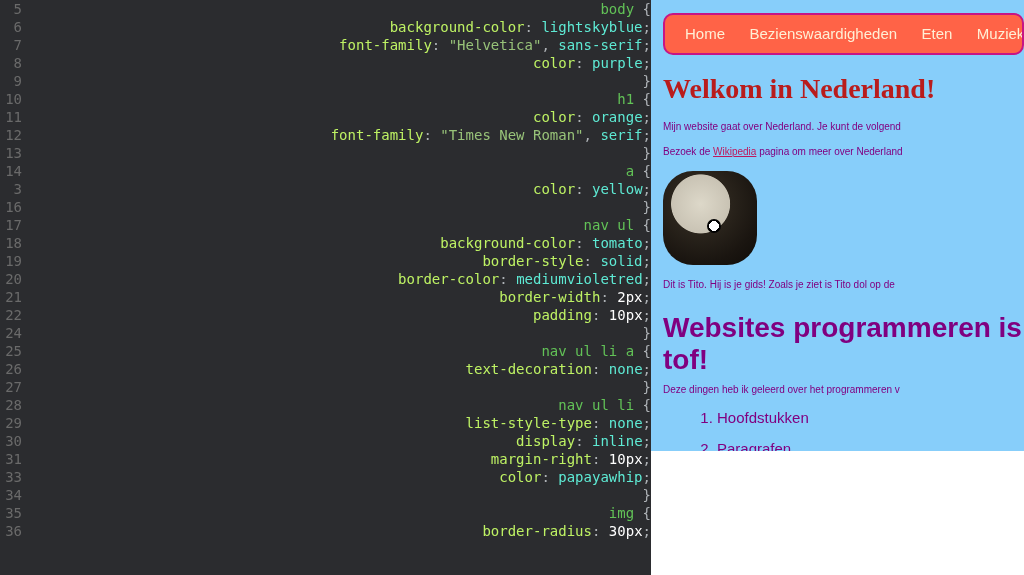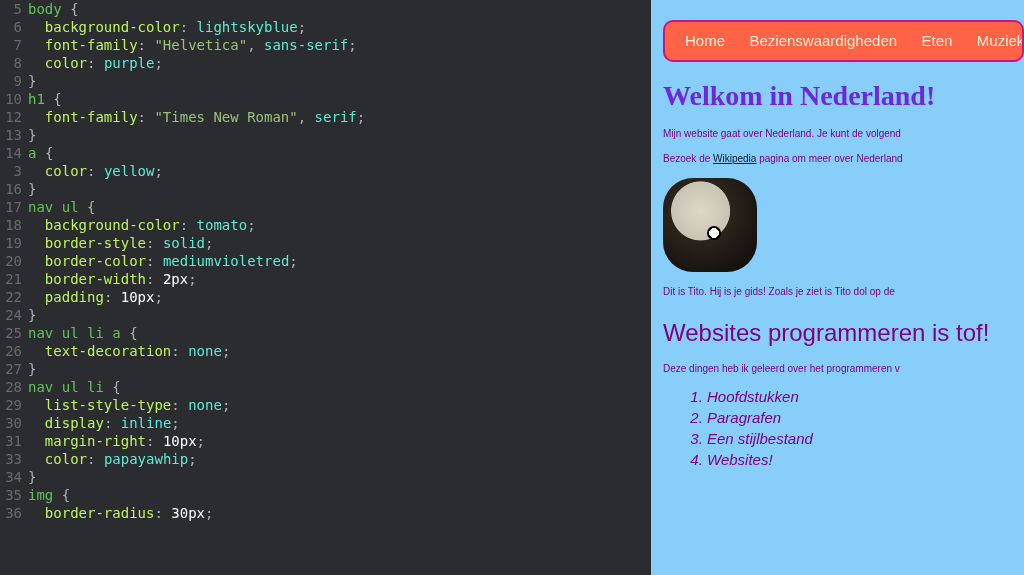--- a/index.html
+++ b/index.html
@@ -36,36 +36,37 @@
   .gutter {
     width: 28px;
     text-align: right;
     color: #6a6a6a;
     padding-right: 6px;
     user-select: none;
     flex-shrink: 0;
   }
   .code {
     flex: 1;
+    text-align: right;
   }
   .tok-selector { color: #62c257; }
   .tok-prop     { color: #bef264; }
   .tok-punct    { color: #aeb2b6; }
   .tok-value    { color: #5eead4; }
   .tok-string   { color: #98c379; }
   .tok-num      { color: #ffffff; }
   .tok-space    { }
 
   .preview {
     width: 373px;
-    height: 575px;
+    height: 451px;
     background: lightskyblue;
     color: purple;
     font-family: "Helvetica", sans-serif;
-    padding: 20px 0 10px 12px;
+    padding: 13px 0 10px 12px;
     overflow: hidden;
     position: relative;
   }
   .preview nav ul {
     background: tomato;
     border: 2px solid mediumvioletred;
     border-radius: 10px;
     padding: 10px;
     margin: 0 0 18px 0;
     list-style: none;
@@ -76,40 +77,40 @@
     display: inline;
     margin-left: 10px;
     margin-right: 10px;
   }
   .preview nav ul li a {
     color: papayawhip;
     text-decoration: none;
     font-size: 15px;
   }
   .preview h1 {
-    color: #6d28d9;
+    color: #b91c1c;
     font-family: "Times New Roman", serif;
     font-size: 28px;
     margin: 16px 0 16px 0;
     font-weight: bold;
   }
   .preview h2 {
     color: purple;
     font-family: "Helvetica", sans-serif;
-    font-size: 24px;
-    margin: 22px 0 16px 0;
-    font-weight: normal;
+    font-size: 28px;
+    margin: 22px 0 8px 0;
+    font-weight: bold;
   }
   .preview p {
     margin: 0 0 14px 0;
     font-size: 10px;
     white-space: nowrap;
   }
   .preview a.inline {
-    color: #0f172a;
+    color: #be185d;
     text-decoration: underline;
   }
   .preview .tito {
     width: 94px;
     height: 94px;
     border-radius: 30px;
     background: radial-gradient(circle at 40% 35%, #ddd8c9 0%, #c9c3b4 35%, #2a241c 36%, #1a1510 70%, #0f0c08 100%);
     position: relative;
     margin-bottom: 14px;
   }
@@ -120,36 +121,36 @@
     width: 14px; height: 14px;
     border-radius: 50%;
     background: radial-gradient(circle at 50% 50%, #fff 0 48%, #000 49% 100%);
   }
   .preview ol {
     margin: 0 0 14px 22px;
     padding: 0 0 0 18px;
     font-size: 15px;
   }
   .preview ol li {
-    margin: 4px;
-    font-style: italic;
+    margin: 14px;
   }
 </style>
 </head>
 <body>
 
 <div class="root">
 
   <div class="editor" id="editor">
       <div class="line"><span class="gutter">5</span><span class="code"><span class="tok-selector">body</span><span class="tok-space"> </span><span class="tok-punct">{</span></span></div>
       <div class="line"><span class="gutter">6</span><span class="code"><span class="tok-space">  </span><span class="tok-prop">background-color</span><span class="tok-punct">: </span><span class="tok-value">lightskyblue</span><span class="tok-punct">;</span></span></div>
       <div class="line"><span class="gutter">7</span><span class="code"><span class="tok-space">  </span><span class="tok-prop">font-family</span><span class="tok-punct">: </span><span class="tok-string">"Helvetica"</span><span class="tok-punct">, </span><span class="tok-value">sans-serif</span><span class="tok-punct">;</span></span></div>
       <div class="line"><span class="gutter">8</span><span class="code"><span class="tok-space">  </span><span class="tok-prop">color</span><span class="tok-punct">: </span><span class="tok-value">purple</span><span class="tok-punct">;</span></span></div>
       <div class="line"><span class="gutter">9</span><span class="code"><span class="tok-punct">}</span></span></div>
       <div class="line"><span class="gutter">10</span><span class="code"><span class="tok-selector">h1</span><span class="tok-space"> </span><span class="tok-punct">{</span></span></div>
+      <div class="line"><span class="gutter">11</span><span class="code"><span class="tok-space">  </span><span class="tok-prop">color</span><span class="tok-punct">: </span><span class="tok-value">orange</span><span class="tok-punct">;</span></span></div>
       <div class="line"><span class="gutter">12</span><span class="code"><span class="tok-space">  </span><span class="tok-prop">font-family</span><span class="tok-punct">: </span><span class="tok-string">"Times New Roman"</span><span class="tok-punct">, </span><span class="tok-value">serif</span><span class="tok-punct">;</span></span></div>
       <div class="line"><span class="gutter">13</span><span class="code"><span class="tok-punct">}</span></span></div>
       <div class="line"><span class="gutter">14</span><span class="code"><span class="tok-selector">a</span><span class="tok-space"> </span><span class="tok-punct">{</span></span></div>
       <div class="line"><span class="gutter">3</span><span class="code"><span class="tok-space">  </span><span class="tok-prop">color</span><span class="tok-punct">: </span><span class="tok-value">yellow</span><span class="tok-punct">;</span></span></div>
       <div class="line"><span class="gutter">16</span><span class="code"><span class="tok-punct">}</span></span></div>
       <div class="line"><span class="gutter">17</span><span class="code"><span class="tok-selector">nav ul</span><span class="tok-space"> </span><span class="tok-punct">{</span></span></div>
       <div class="line"><span class="gutter">18</span><span class="code"><span class="tok-space">  </span><span class="tok-prop">background-color</span><span class="tok-punct">: </span><span class="tok-value">tomato</span><span class="tok-punct">;</span></span></div>
       <div class="line"><span class="gutter">19</span><span class="code"><span class="tok-space">  </span><span class="tok-prop">border-style</span><span class="tok-punct">: </span><span class="tok-value">solid</span><span class="tok-punct">;</span></span></div>
       <div class="line"><span class="gutter">20</span><span class="code"><span class="tok-space">  </span><span class="tok-prop">border-color</span><span class="tok-punct">: </span><span class="tok-value">mediumvioletred</span><span class="tok-punct">;</span></span></div>
       <div class="line"><span class="gutter">21</span><span class="code"><span class="tok-space">  </span><span class="tok-prop">border-width</span><span class="tok-punct">: </span><span class="tok-num">2px</span><span class="tok-punct">;</span></span></div>

